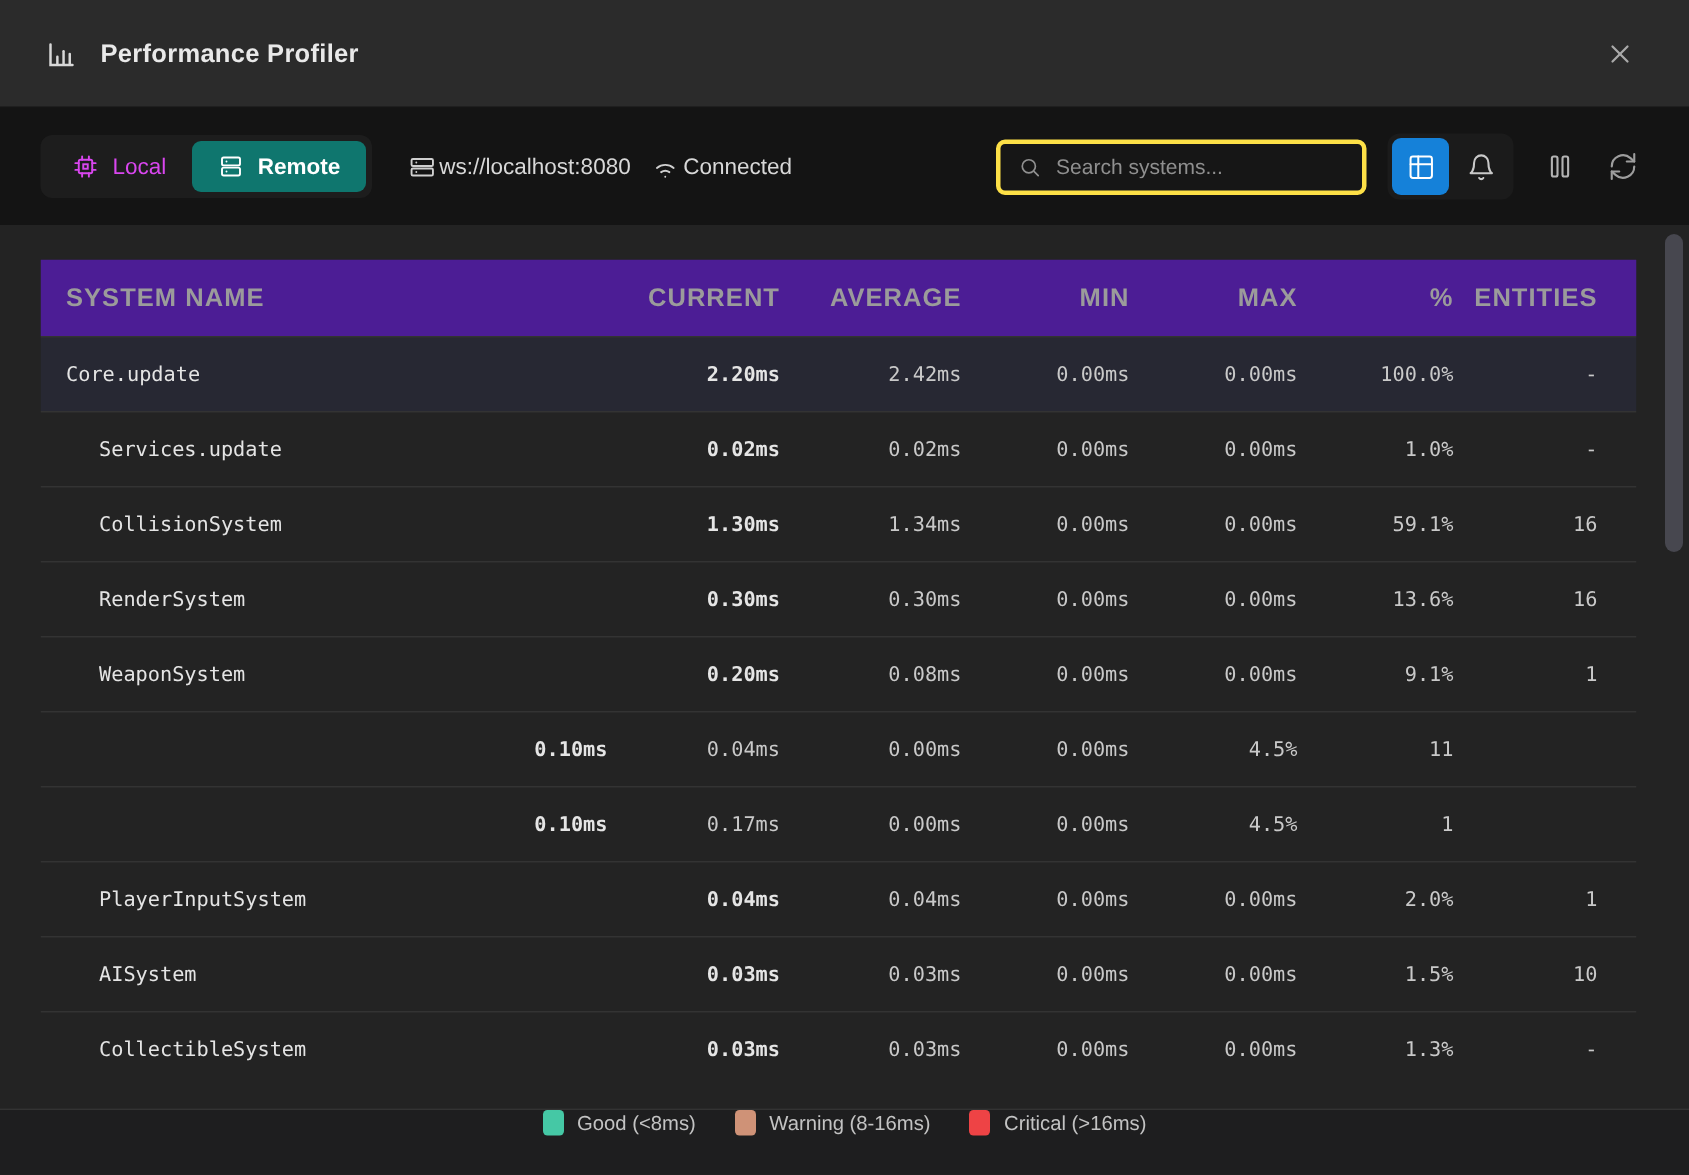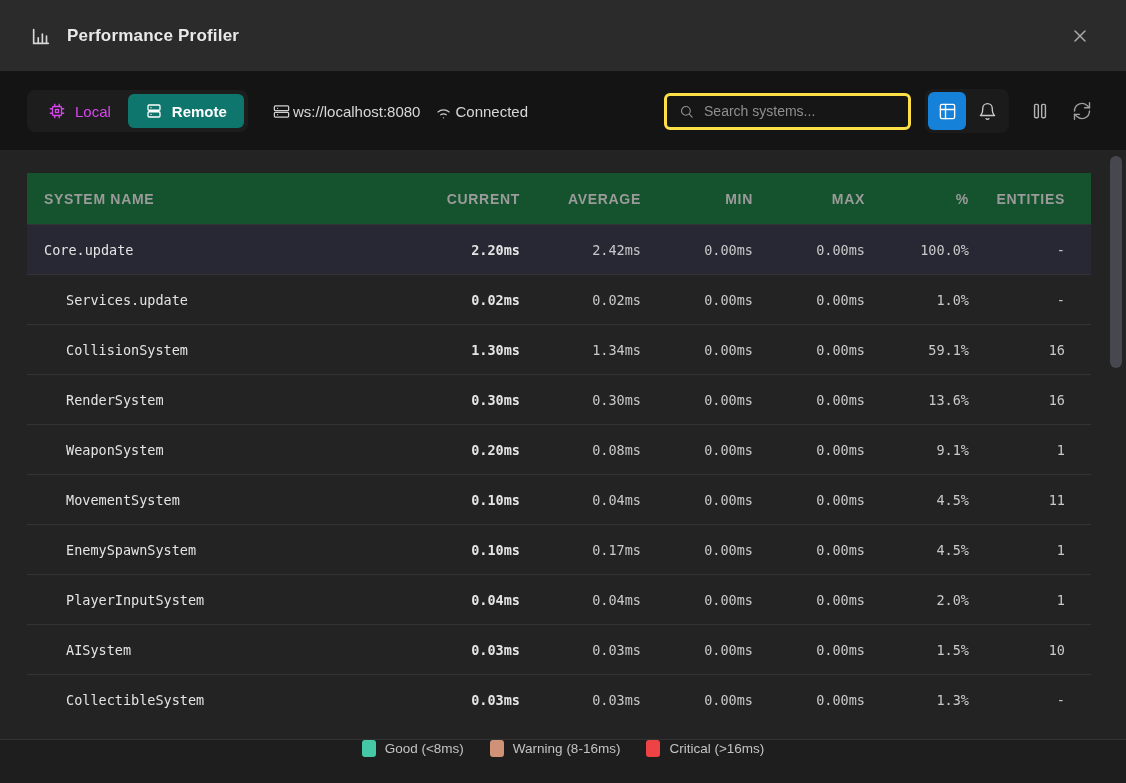--- a/index.html
+++ b/index.html
@@ -117,23 +117,23 @@
     overflow: hidden;
   }
   .grid-row {
     display: grid;
     grid-template-columns: 1fr 115px 121px 112px 112px 104px 96px;
     align-items: center;
     padding: 0 26px 0 17px;
     height: 50px;
   }
   .table-header {
-    background: #14532d;
+    background: #4c1d95;
     height: 51px;
-    font-size: 14px;
+    font-size: 17px;
     font-weight: 700;
     letter-spacing: 0.7px;
     color: #9b9b9b;
   }
   .table-header .cell { text-align: right; }
   .table-header .cell.name { text-align: left; }
   .data-row {
     font-family: "DejaVu Sans Mono", monospace;
     font-size: 13.5px;
     color: #c9c9c9;
@@ -337,31 +337,29 @@
     <div class="cell name">WeaponSystem</div>
     <div class="cell current">0.20ms</div>
     <div class="cell">0.08ms</div>
     <div class="cell">0.00ms</div>
     <div class="cell">0.00ms</div>
     <div class="cell">9.1%</div>
     <div class="cell">1</div>
   </div>
 
   <div class="grid-row data-row child">
-    <div class="cell name">MovementSystem</div>
     <div class="cell current">0.10ms</div>
     <div class="cell">0.04ms</div>
     <div class="cell">0.00ms</div>
     <div class="cell">0.00ms</div>
     <div class="cell">4.5%</div>
     <div class="cell">11</div>
   </div>
 
   <div class="grid-row data-row child">
-    <div class="cell name">EnemySpawnSystem</div>
     <div class="cell current">0.10ms</div>
     <div class="cell">0.17ms</div>
     <div class="cell">0.00ms</div>
     <div class="cell">0.00ms</div>
     <div class="cell">4.5%</div>
     <div class="cell">1</div>
   </div>
 
   <div class="grid-row data-row child">
     <div class="cell name">PlayerInputSystem</div>

